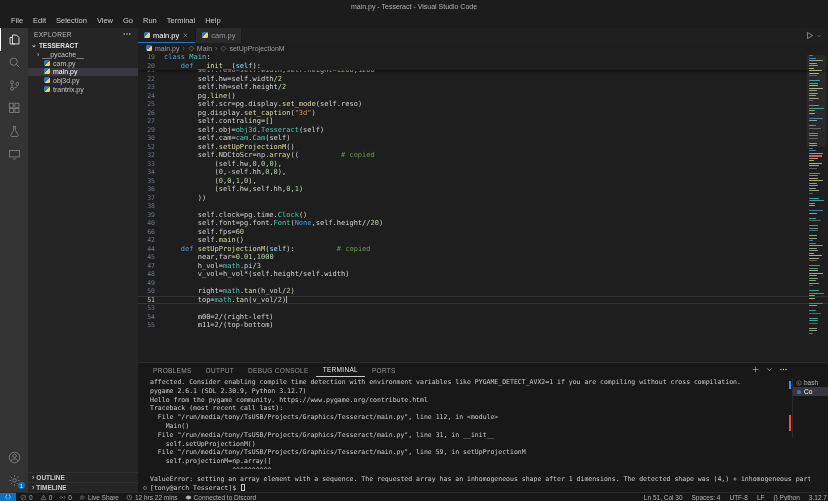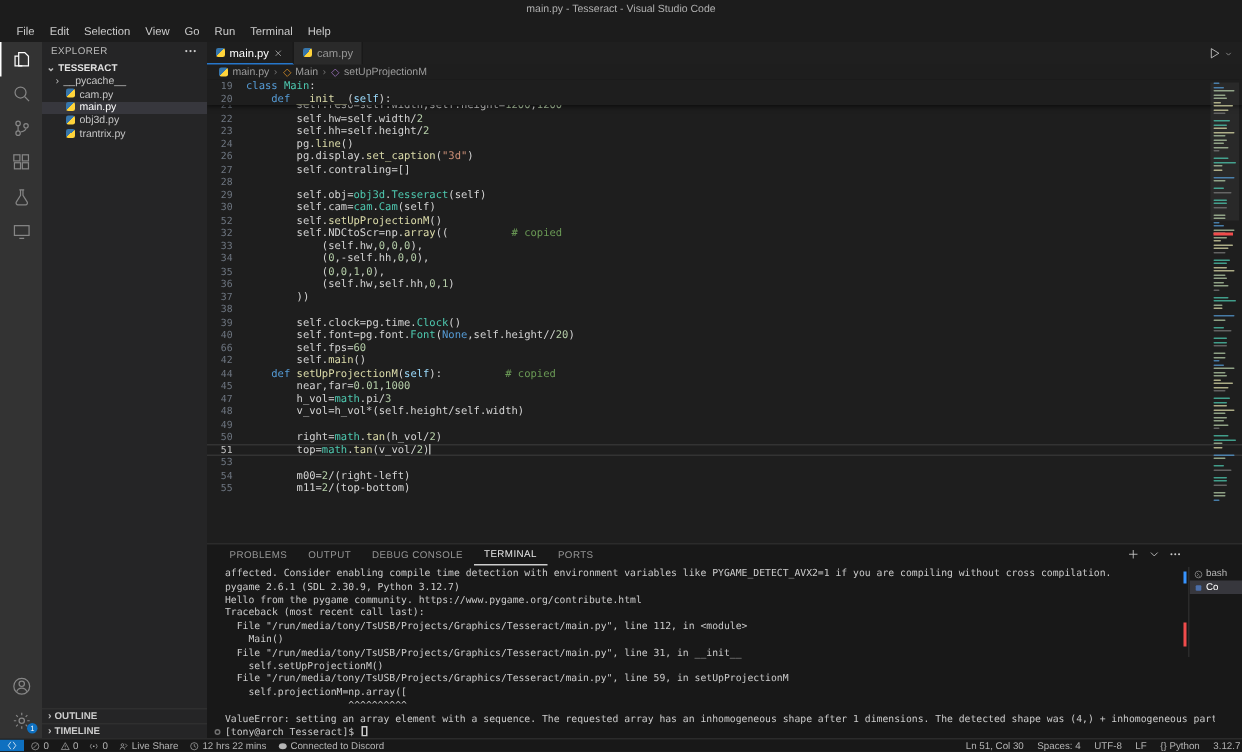--- a/index.html
+++ b/index.html
@@ -282,23 +282,23 @@
           </span>
           <span>setUpProjectionM</span>
         </span>
       </div>
     <div class="code-area">
       <div class="code-body" id="code-body">
           <div class="line"><span class="ln">21</span><span class="tok-t">        self.reso=self.width,self.height=</span><span class="tok-n">1200</span><span class="tok-t">,</span><span class="tok-n">1200</span></div>
           <div class="line"><span class="ln">22</span><span class="tok-t">        self.hw=self.width/</span><span class="tok-n">2</span></div>
           <div class="line"><span class="ln">23</span><span class="tok-t">        self.hh=self.height/</span><span class="tok-n">2</span></div>
           <div class="line"><span class="ln">24</span><span class="tok-t">        pg.</span><span class="tok-f">line</span><span class="tok-t">()</span></div>
+          <div class="line"><span class="ln">25</span><span class="tok-t">        self.scr=pg.display.</span><span class="tok-f">set_mode</span><span class="tok-t">(self.reso)</span></div>
           <div class="line"><span class="ln">26</span><span class="tok-t">        pg.display.</span><span class="tok-f">set_caption</span><span class="tok-t">(</span><span class="tok-s">"3d"</span><span class="tok-t">)</span></div>
           <div class="line"><span class="ln">27</span><span class="tok-t">        self.contraling=[]</span></div>
-          <div class="line"><span class="ln">28</span></div>
           <div class="line"><span class="ln">29</span><span class="tok-t">        self.obj=</span><span class="tok-c">obj3d</span><span class="tok-t">.</span><span class="tok-c">Tesseract</span><span class="tok-t">(self)</span></div>
           <div class="line"><span class="ln">30</span><span class="tok-t">        self.cam=</span><span class="tok-c">cam</span><span class="tok-t">.</span><span class="tok-c">Cam</span><span class="tok-t">(self)</span></div>
           <div class="line"><span class="ln">52</span><span class="tok-t">        self.</span><span class="tok-f">setUpProjectionM</span><span class="tok-t">()</span></div>
           <div class="line"><span class="ln">32</span><span class="tok-t">        self.NDCtoScr=np.</span><span class="tok-f">array</span><span class="tok-t">((          </span><span class="tok-m"># copied</span></div>
           <div class="line"><span class="ln">33</span><span class="tok-t">            (self.hw,</span><span class="tok-n">0</span><span class="tok-t">,</span><span class="tok-n">0</span><span class="tok-t">,</span><span class="tok-n">0</span><span class="tok-t">),</span></div>
           <div class="line"><span class="ln">34</span><span class="tok-t">            (</span><span class="tok-n">0</span><span class="tok-t">,-self.hh,</span><span class="tok-n">0</span><span class="tok-t">,</span><span class="tok-n">0</span><span class="tok-t">),</span></div>
           <div class="line"><span class="ln">35</span><span class="tok-t">            (</span><span class="tok-n">0</span><span class="tok-t">,</span><span class="tok-n">0</span><span class="tok-t">,</span><span class="tok-n">1</span><span class="tok-t">,</span><span class="tok-n">0</span><span class="tok-t">),</span></div>
           <div class="line"><span class="ln">36</span><span class="tok-t">            (self.hw,self.hh,</span><span class="tok-n">0</span><span class="tok-t">,</span><span class="tok-n">1</span><span class="tok-t">)</span></div>
           <div class="line"><span class="ln">37</span><span class="tok-t">        ))</span></div>
           <div class="line"><span class="ln">38</span></div>

